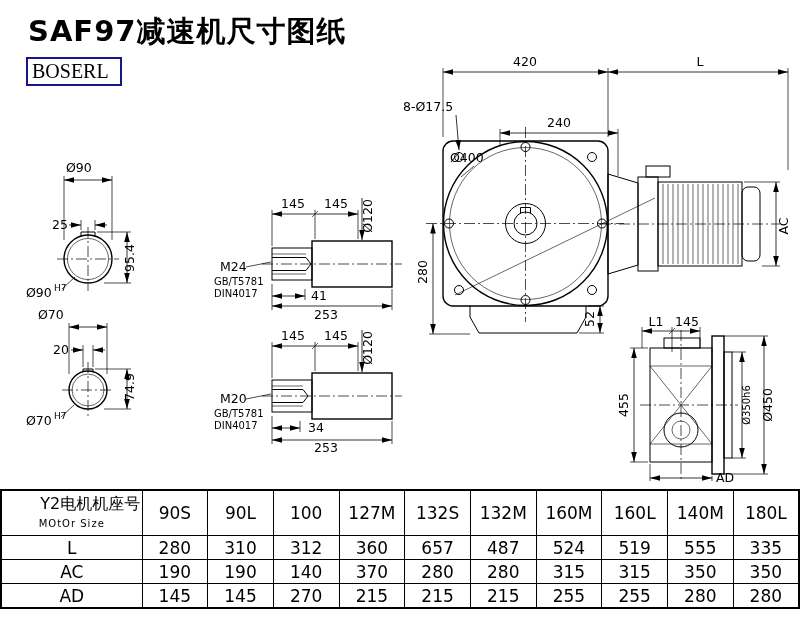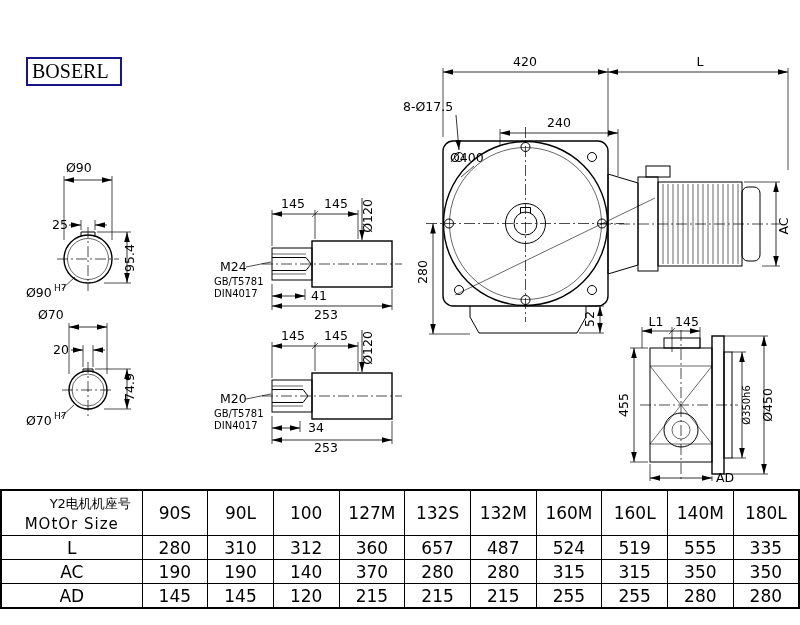--- a/index.html
+++ b/index.html
@@ -16,27 +16,28 @@
   .ext{stroke:#000;stroke-width:0.7;fill:none}
   .t{font-family:"DejaVu Sans",sans-serif;font-size:12.5px;fill:#000}
   .tm{text-anchor:middle}
   .ts{font-size:10px}
   .sup{font-size:9px}
   #dimtable{position:absolute;left:0;top:489px;width:800px;border-collapse:collapse;table-layout:fixed;background:#fff;border:2px solid #000;}
   #dimtable th,#dimtable td{border:1.6px solid #000;text-align:center;font-weight:normal;font-size:17px;color:#000;padding:0;font-family:"DejaVu Sans",sans-serif;}
   #dimtable col.first{width:141px;}
   #dimtable tr.hdr th{height:44px;}
   #dimtable tr.data th,#dimtable tr.data td{height:23px;}
-  .hdr-l1{font-size:13px;line-height:21px;padding-left:37px;}
-  .hdr-l2{font-size:15px;line-height:20px;letter-spacing:1px;}
+  .hdr-l1{font-size:16px;line-height:21px;padding-left:37px;}
+  .hdr-l2{font-size:10px;line-height:20px;letter-spacing:1px;}
 </style>
 </head>
 <body>
 
 <div id="page">
+  <div id="title">SAF97减速机尺寸图纸</div>
   <div id="logo">BOSERL</div>
 
   <svg id="drawing" width="800" height="489" viewBox="0 0 800 489">
     <defs>
       <marker id="arw" markerWidth="11" markerHeight="8" refX="10" refY="4" orient="auto-start-reverse" markerUnits="userSpaceOnUse">
         <path d="M10,4 L0,1.2 L0,6.8 Z" fill="#000"></path>
       </marker>
     </defs>
 
     <g>
@@ -351,21 +352,21 @@
       <td>280</td>
       <td>315</td>
       <td>315</td>
       <td>350</td>
       <td>350</td>
     </tr>
     <tr class="data">
       <th>AD</th>
       <td>145</td>
       <td>145</td>
-      <td>120</td>
+      <td>270</td>
       <td>215</td>
       <td>215</td>
       <td>215</td>
       <td>255</td>
       <td>255</td>
       <td>280</td>
       <td>280</td>
     </tr>
   </tbody>
     </table>

